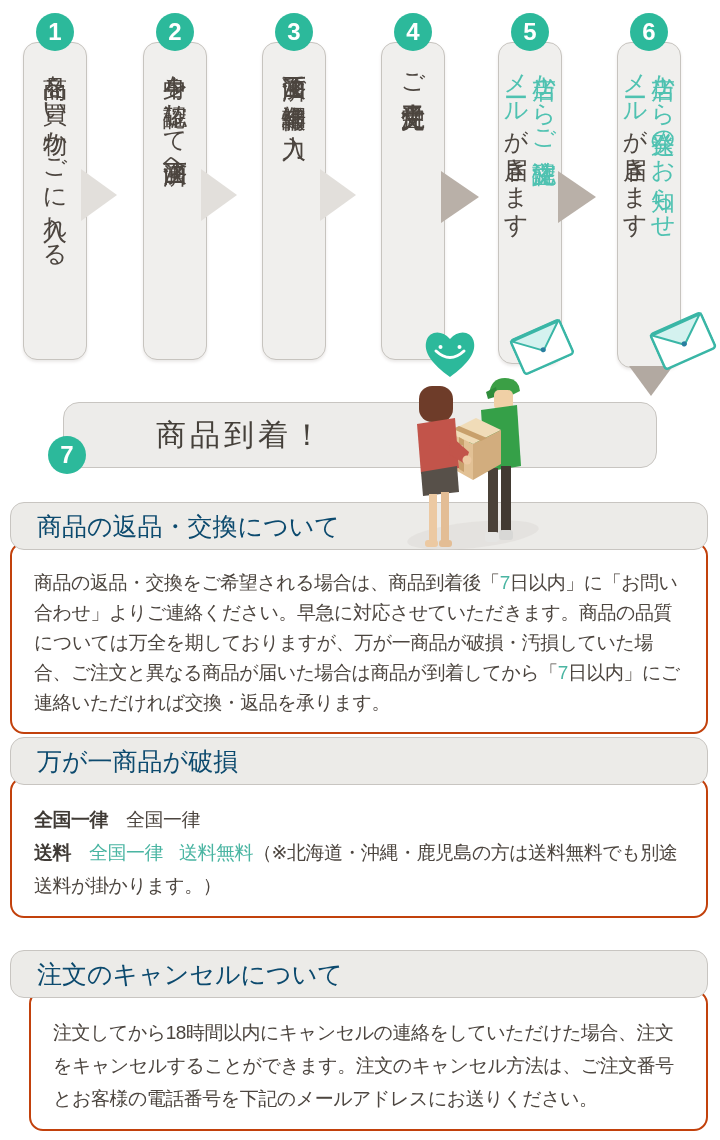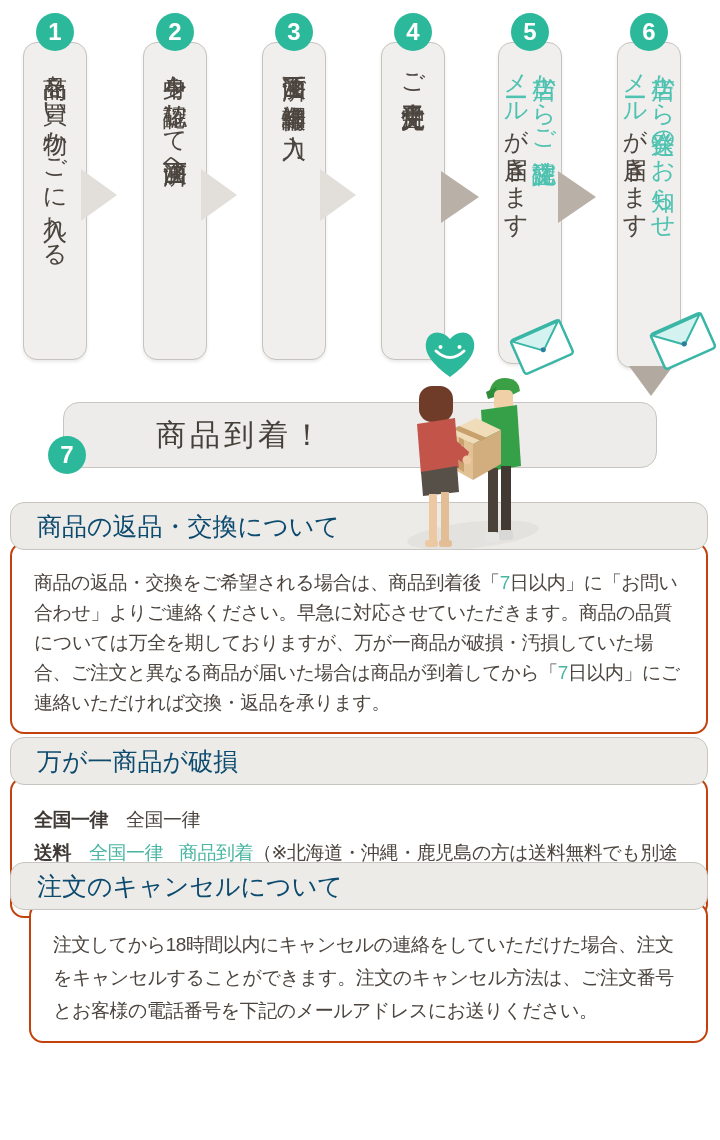--- a/index.html
+++ b/index.html
@@ -144,24 +144,24 @@
     <div class="sec-head">商品の返品・交換について</div>
     <div class="sec-body">
       <p><span>商品の返品・交換をご希望される場合は、商品到着後「</span><span class="tealtxt">7</span><span>日以内」に「お問い合わせ」よりご連絡ください。早急に対応させていただきます。商品の品質については万全を期しておりますが、万が一商品が破損・汚損していた場合、ご注文と異なる商品が届いた場合は商品が到着してから「</span><span class="tealtxt">7</span><span>日以内」にご連絡いただければ交換・返品を承ります。</span></p>
     </div>
   </div>
 
   <div class="section" style="top:737px">
     <div class="sec-head">万が一商品が破損</div>
     <div class="sec-body">
       <p class="ship-line"><span class="slabel">全国一律</span><span>全国一律</span></p>
-      <p class="ship-line"><span class="slabel">送料</span><span class="tealtxt sp">全国一律</span><span class="tealtxt">商品到着</span><span>（※北海道・沖縄・鹿児島の方は送料無料でも別途送料が掛かります。）</span></p>
+      <p class="ship-line"><span class="slabel">送料</span><span class="tealtxt sp">全国一律</span><span class="tealtxt">送料無料</span><span>（※北海道・沖縄・鹿児島の方は送料無料でも別途送料が掛かります。）</span></p>
     </div>
   </div>
 
-  <div class="section" style="top:862px">
+  <div class="section" style="top:950px">
     <div class="sec-head">注文のキャンセルについて</div>
     <div class="sec-body cancel-body">
       <p>注文してから18時間以内にキャンセルの連絡をしていただけた場合、注文をキャンセルすることができます。注文のキャンセル方法は、ご注文番号とお客様の電話番号を下記のメールアドレスにお送りください。</p>
     </div>
   </div>
 
 </div>
 
 </body></html>

